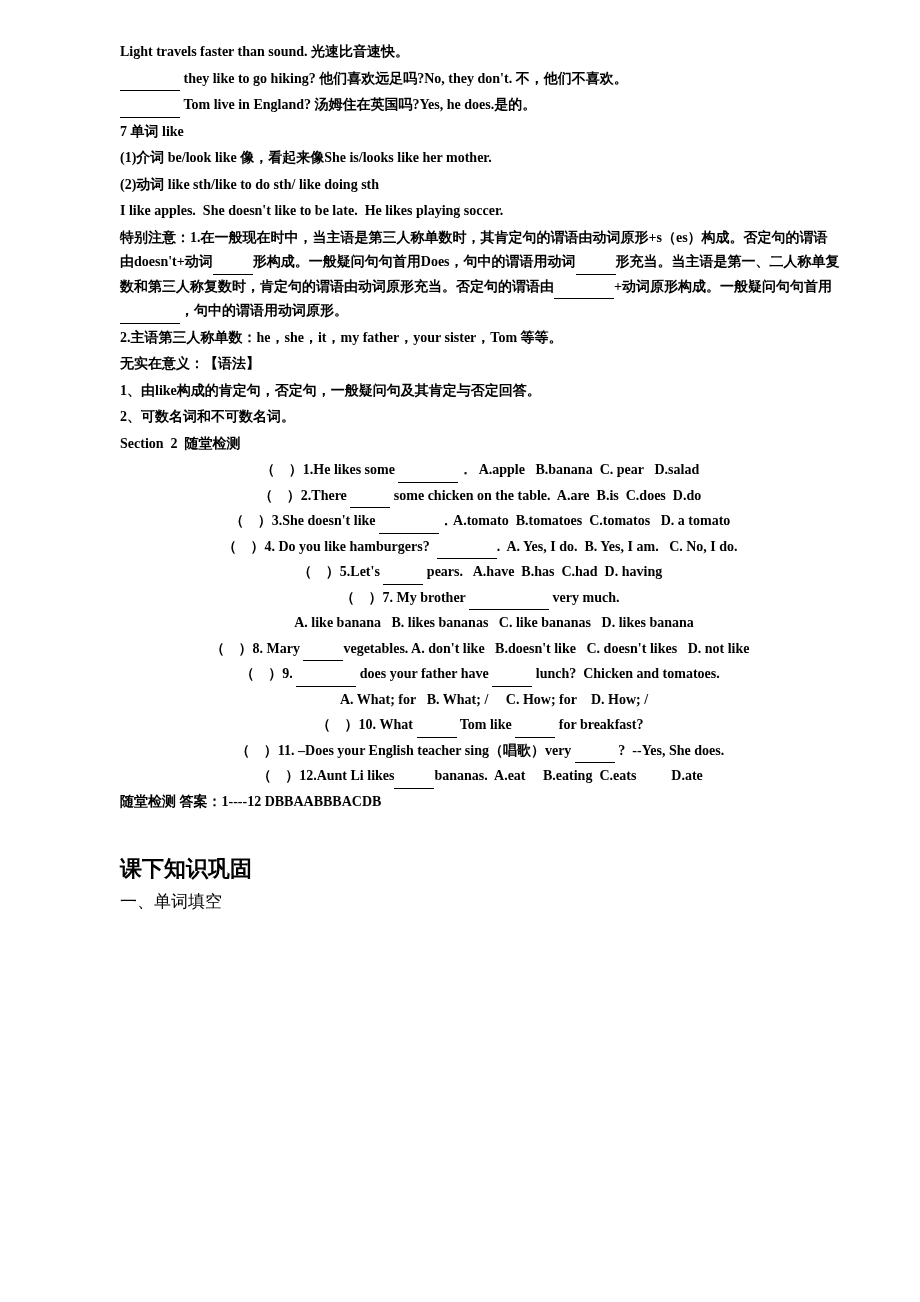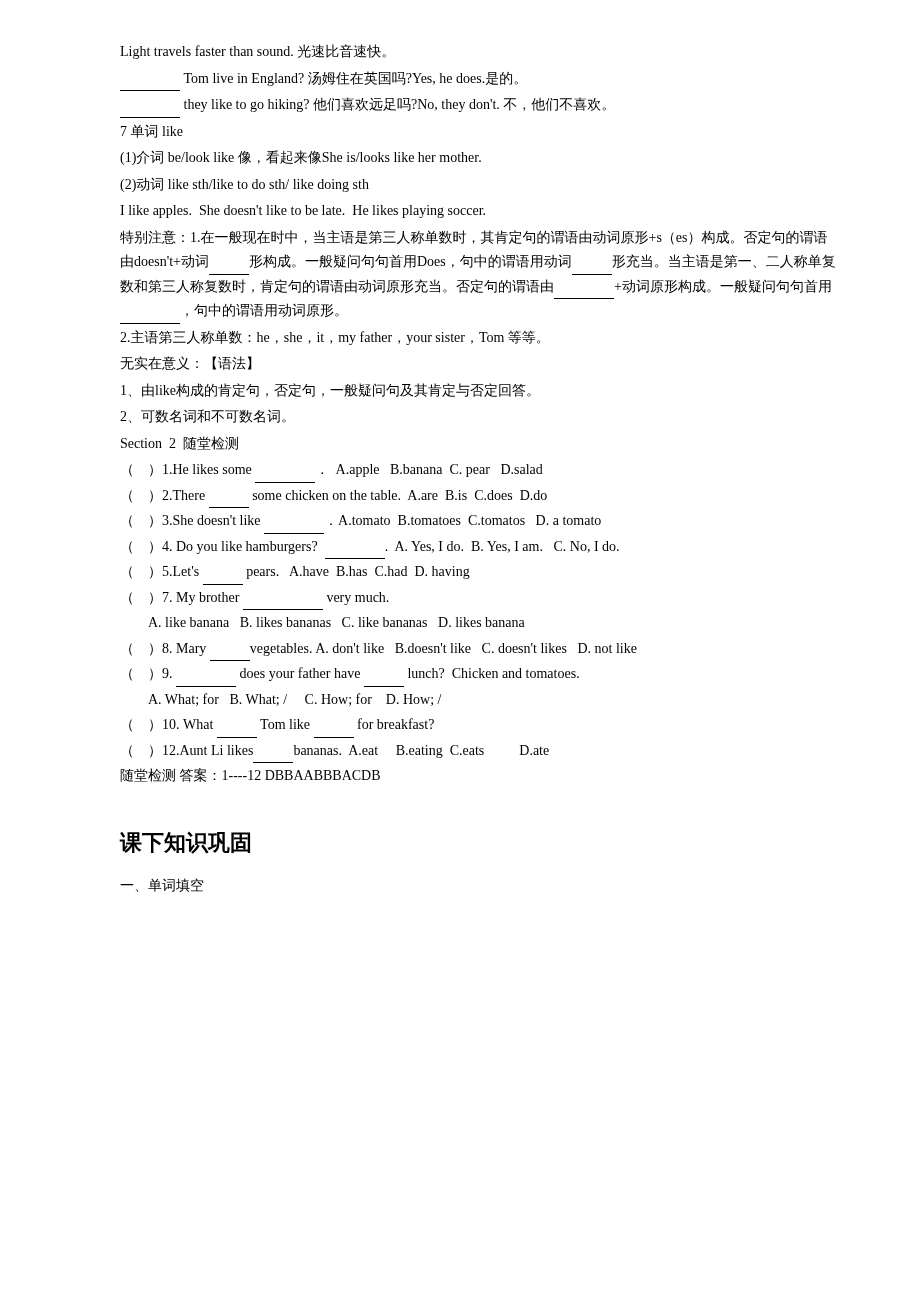--- a/index.html
+++ b/index.html
@@ -16,30 +16,31 @@
       min-height: 1302px;
       padding: 40px 80px 40px 120px;
       line-height: 1.7;
     }
     .content-block {
       width: 100%;
     }
     p {
       margin-bottom: 2px;
       line-height: 1.75;
+      font-weight: bold;
     }
     .big-heading {
       font-size: 22px;
       font-weight: bold;
       margin-top: 10px;
-      margin-bottom: 12px;
+      margin-bottom: 0;
       font-family: "SimHei", "黑体", sans-serif;
     }
     .sub-heading {
-      font-size: 14px;
+      font-size: 17px;
       font-weight: normal;
       margin-bottom: 4px;
     }
     .blank {
       display: inline-block;
       border-bottom: 1px solid #000;
       min-width: 60px;
       height: 1em;
       vertical-align: bottom;
     }
@@ -53,36 +54,37 @@
     .blank-lg {
       display: inline-block;
       border-bottom: 1px solid #000;
       min-width: 80px;
       height: 1em;
       vertical-align: bottom;
     }
     .q-line {
       margin-bottom: 1px;
       line-height: 1.75;
+      text-align: center;
     }
     .indent {
       padding-left: 2em;
     }
   </style>
 </head>
 <body>
 
 <div class="content-block">
 
   <p>Light travels faster than sound. 光速比音速快。</p>
 
 
+  <p><span class="blank"></span>&nbsp;they like to go hiking? 他们喜欢远足吗?No, they don't. 不，他们不喜欢。</p>
+
   <p><span class="blank"></span>&nbsp;Tom live in England? 汤姆住在英国吗?Yes, he does.是的。</p>
-
-  <p><span class="blank"></span>&nbsp;they like to go hiking? 他们喜欢远足吗?No, they don't. 不，他们不喜欢。</p>
 
   <p>7 单词 like</p>
   <p>(1)介词 be/look like 像，看起来像She is/looks like her mother.</p>
   <p>(2)动词 like sth/like to do sth/ like doing sth</p>
   <p>I like apples.&nbsp; She doesn't like to be late.&nbsp; He likes playing soccer.</p>
 
   <p>特别注意：1.在一般现在时中，当主语是第三人称单数时，其肯定句的谓语由动词原形+s（es）构成。否定句的谓语由doesn't+动词<span class="blank-sm"></span>形构成。一般疑问句句首用Does，句中的谓语用动词<span class="blank-sm"></span>形充当。当主语是第一、二人称单复数和第三人称复数时，肯定句的谓语由动词原形充当。否定句的谓语由<span class="blank"></span>+动词原形构成。一般疑问句句首用<span class="blank"></span>，句中的谓语用动词原形。</p>
 
   <p>2.主语第三人称单数：he，she，it，my father，your sister，Tom 等等。</p>
 
@@ -100,20 +102,21 @@
   <p class="q-line">（&nbsp;&nbsp;&nbsp;&nbsp;）5.Let's <span class="blank-sm"></span> pears.&nbsp;&nbsp; A.have&nbsp; B.has&nbsp; C.had&nbsp; D. having</p>
   <p class="q-line">（&nbsp;&nbsp;&nbsp;&nbsp;）7. My brother <span class="blank-lg"></span> very much.</p>
   <p class="q-line indent">A. like banana&nbsp;&nbsp; B. likes bananas&nbsp;&nbsp; C. like bananas&nbsp;&nbsp; D. likes banana</p>
   <p class="q-line">（&nbsp;&nbsp;&nbsp;&nbsp;）8. Mary <span class="blank-sm"></span>vegetables. A. don't like&nbsp;&nbsp; B.doesn't like&nbsp;&nbsp; C. doesn't likes&nbsp;&nbsp; D. not like</p>
 
   <p class="q-line">（&nbsp;&nbsp;&nbsp;&nbsp;）9. <span class="blank"></span> does your father have <span class="blank-sm"></span> lunch?&nbsp; Chicken and tomatoes.</p>
   <p class="q-line indent">A. What; for&nbsp;&nbsp; B. What; /&nbsp;&nbsp;&nbsp;&nbsp;&nbsp;C. How; for&nbsp;&nbsp;&nbsp;&nbsp;D. How; /</p>
 
   <p class="q-line">（&nbsp;&nbsp;&nbsp;&nbsp;）10. What <span class="blank-sm"></span> Tom like <span class="blank-sm"></span> for breakfast?</p>
 
+  <p class="q-line">（&nbsp;&nbsp;&nbsp;&nbsp;）11. –Does your English teacher sing（唱歌）very <span class="blank-sm"></span> ?&nbsp; --Yes, She does.</p>
 
   <p class="q-line">（&nbsp;&nbsp;&nbsp;&nbsp;）12.Aunt Li likes<span class="blank-sm"></span>bananas.&nbsp; A.eat&nbsp;&nbsp;&nbsp;&nbsp;&nbsp;B.eating&nbsp; C.eats&nbsp;&nbsp;&nbsp;&nbsp;&nbsp;&nbsp;&nbsp;&nbsp;&nbsp;&nbsp;D.ate</p>
 
   <p>随堂检测 答案：1----12  DBBAABBBACDB</p>
 
   <br>
   <h2 class="big-heading">课下知识巩固</h2>
   <p class="sub-heading">一、单词填空</p>
 
 </div>

